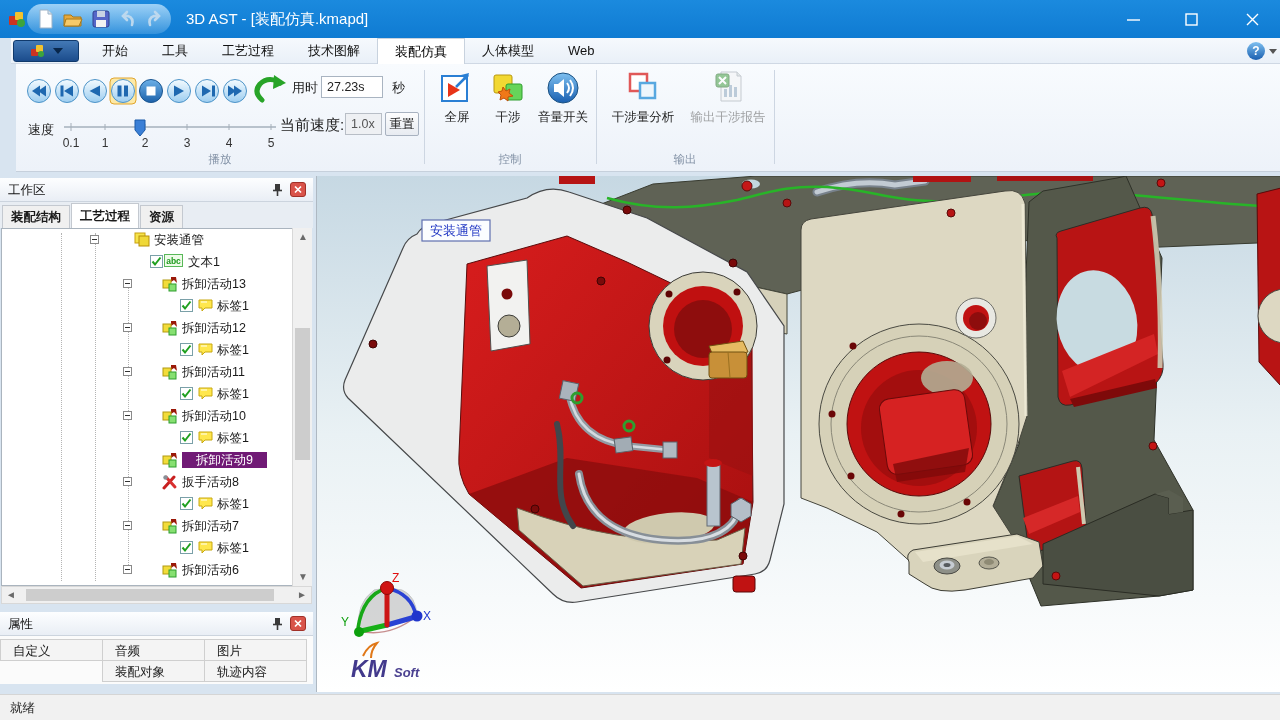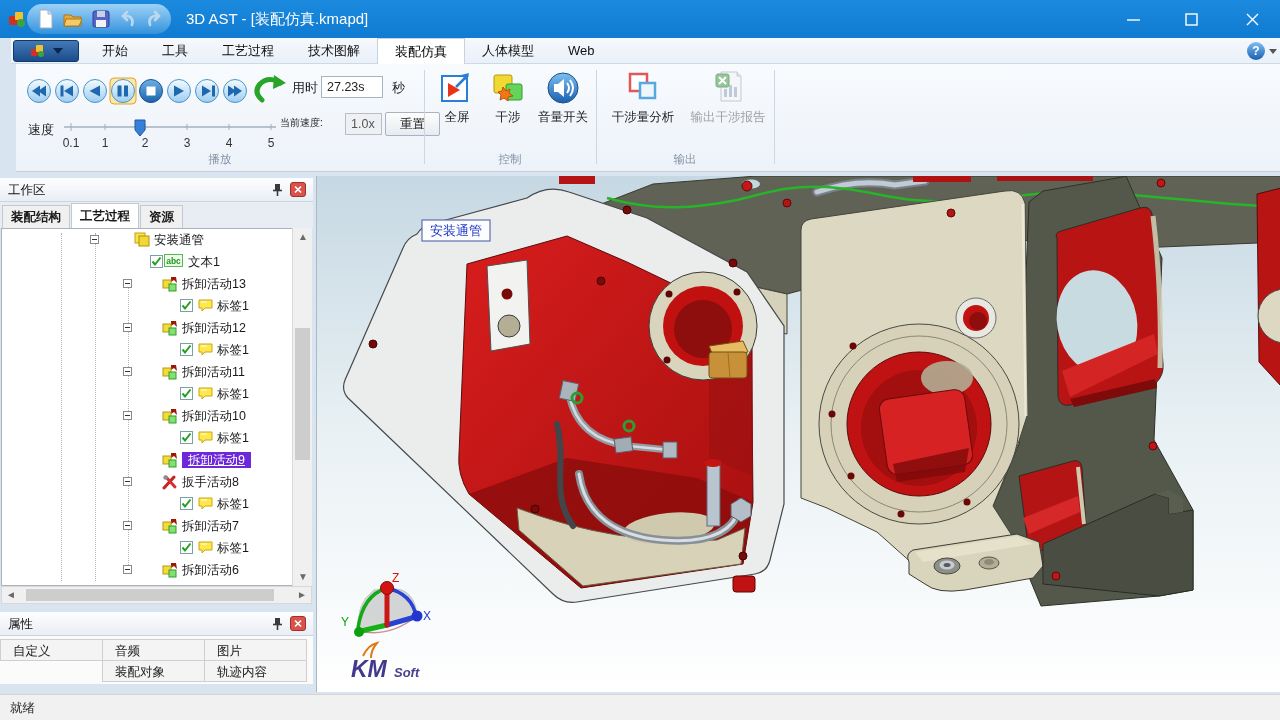--- a/index.html
+++ b/index.html
@@ -44,21 +44,21 @@
   .wtabs{left:0;top:202px;width:313px;height:26px;background:#e8edf3;display:flex;align-items:flex-end;padding-left:2px;box-sizing:border-box;}
   .wtab{height:22px;line-height:22px;padding:0 8px;font-size:12.5px;font-weight:bold;background:#f0f0f0;border:1px solid #c4c9d0;border-bottom:none;margin-right:1px;}
   .wtab.active{background:#fff;height:24px;line-height:24px;}
   .tree{left:1px;top:228px;width:311px;height:358px;background:#fff;border:1px solid #aab4be;box-sizing:border-box;overflow:hidden;}
   .trow{position:relative;height:22px;}
   .trow .exp{position:absolute;top:6px;width:9px;height:9px;border:1px solid #8a8a8a;background:#fff;box-sizing:border-box;}
   .trow .exp::after{content:"";position:absolute;left:1px;top:3px;width:5px;height:1px;background:#333;}
   .trow .tchk{position:absolute;top:4px;}
   .trow .tico{position:absolute;top:3px;}
   .trow .tlbl{position:absolute;top:3px;font-size:12.5px;white-space:nowrap;line-height:16px;}
-  .trow .tlbl.sel{background:#6d28d9;color:#fff;padding:0 6px;text-decoration:underline;}
+  .trow .tlbl.sel{background:#701a75;color:#fff;padding:0 14px;}
   .guide{position:absolute;width:0;border-left:1px dotted #b4b4b4;}
   .vscroll{left:292px;top:228px;width:20px;height:358px;background:#f0f0f0;border-left:1px solid #d8d8d8;box-sizing:border-box;}
   .vthumb{position:absolute;left:2px;top:100px;width:15px;height:132px;background:#cdcdcd;}
   .hscroll{left:1px;top:586px;width:311px;height:18px;background:#f0f0f0;border:1px solid #d8d8d8;box-sizing:border-box;}
   .hthumb{position:absolute;left:24px;top:2px;width:248px;height:12px;background:#cdcdcd;}
   .sarrow{position:absolute;color:#6a6a6a;font-size:10px;line-height:10px;}
   .ptabs{left:1px;top:640px;width:343px;}
   .pcell{float:left;width:103px;height:22px;line-height:22px;box-sizing:border-box;border:1px solid #cfcfcf;margin-left:-1px;margin-top:-1px;
          background:#f4f4f4;font-size:12.5px;padding-left:12px;}
   .pcell.active{background:#fff;border-bottom-color:#fff;margin-top:38px;}
@@ -196,23 +196,23 @@
     </g>
     <g>
       <path d="M240,27 Q231,19 238,11 Q245,4 255,8 L258,10" fill="none" stroke="#28a428" stroke-width="5" stroke-linecap="round"></path>
       <polygon points="252,2 264,10 251,16" fill="#28a428"></polygon>
     </g>
   </svg>
 
   <span class="abs rlabel" style="left:276px;top:15px">用时</span>
   <div class="abs rfield" style="left:305px;top:12px;width:62px">27.23s</div>
   <span class="abs rlabel" style="left:376px;top:15px">秒</span>
-  <span class="abs rlabel" style="left:264px;top:52px;font-size:10px">当前速度:</span>
+  <span class="abs rlabel" style="left:264px;top:52px;font-size:15px">当前速度:</span>
   <div class="abs rfield dis" style="left:329px;top:49px;width:37px">1.0x</div>
-  <div class="abs rbtn" style="left:369px;top:48px;width:55px">重置</div>
+  <div class="abs rbtn" style="left:369px;top:48px;width:34px">重置</div>
 
   <span class="abs rlabel" style="left:12px;top:57px">速度</span>
   <svg class="abs" style="left:44px;top:50px" width="220" height="26">
     <line x1="4" y1="13" x2="216" y2="13" stroke="#b8c2cc" stroke-width="2"></line>
     <g stroke="#a4aeb8">
         <line x1="11" y1="9" x2="11" y2="17"></line>
         <line x1="45" y1="10" x2="45" y2="16"></line>
         <line x1="85" y1="10" x2="85" y2="16"></line>
         <line x1="127" y1="10" x2="127" y2="16"></line>
         <line x1="169" y1="10" x2="169" y2="16"></line>

